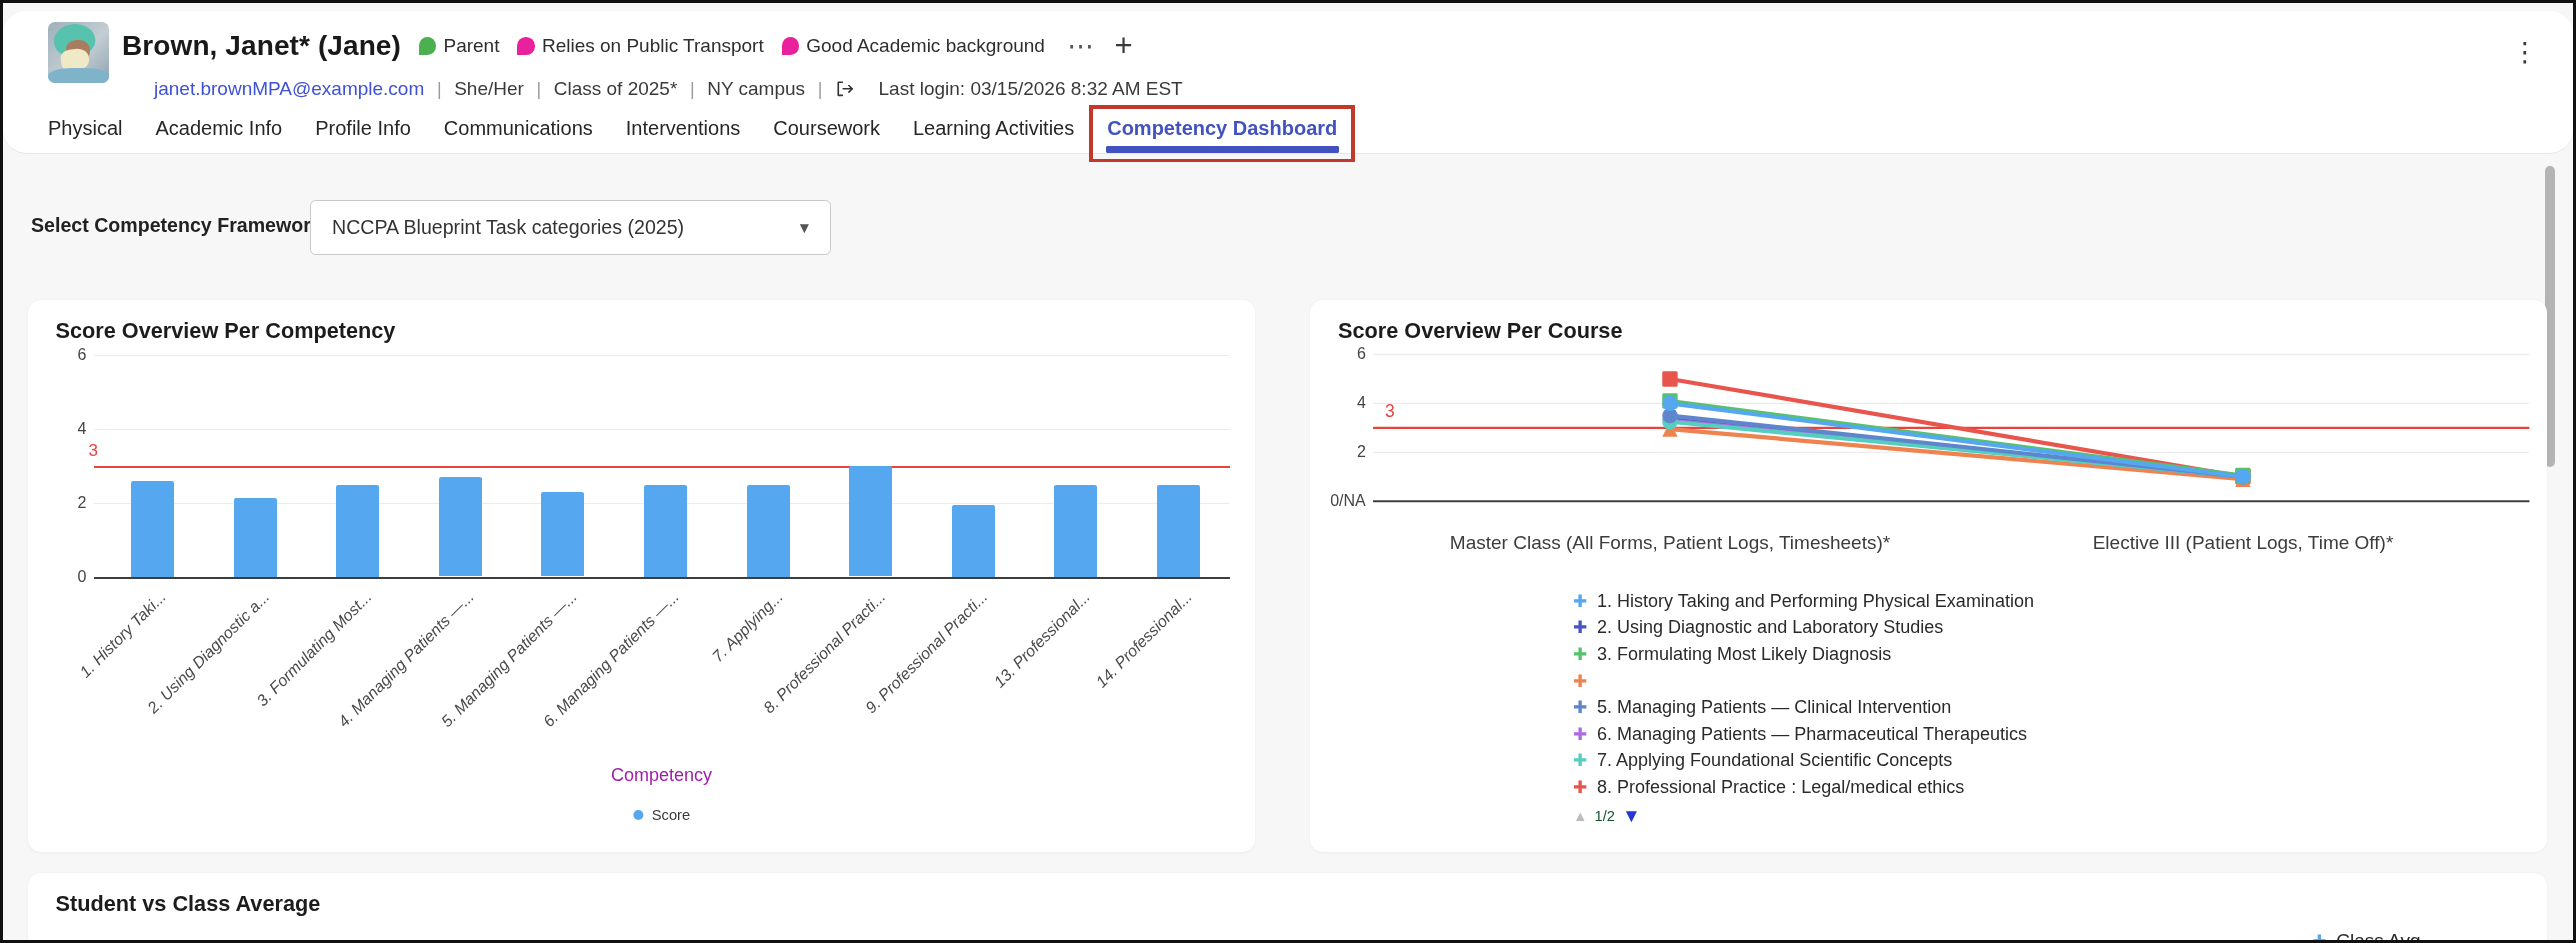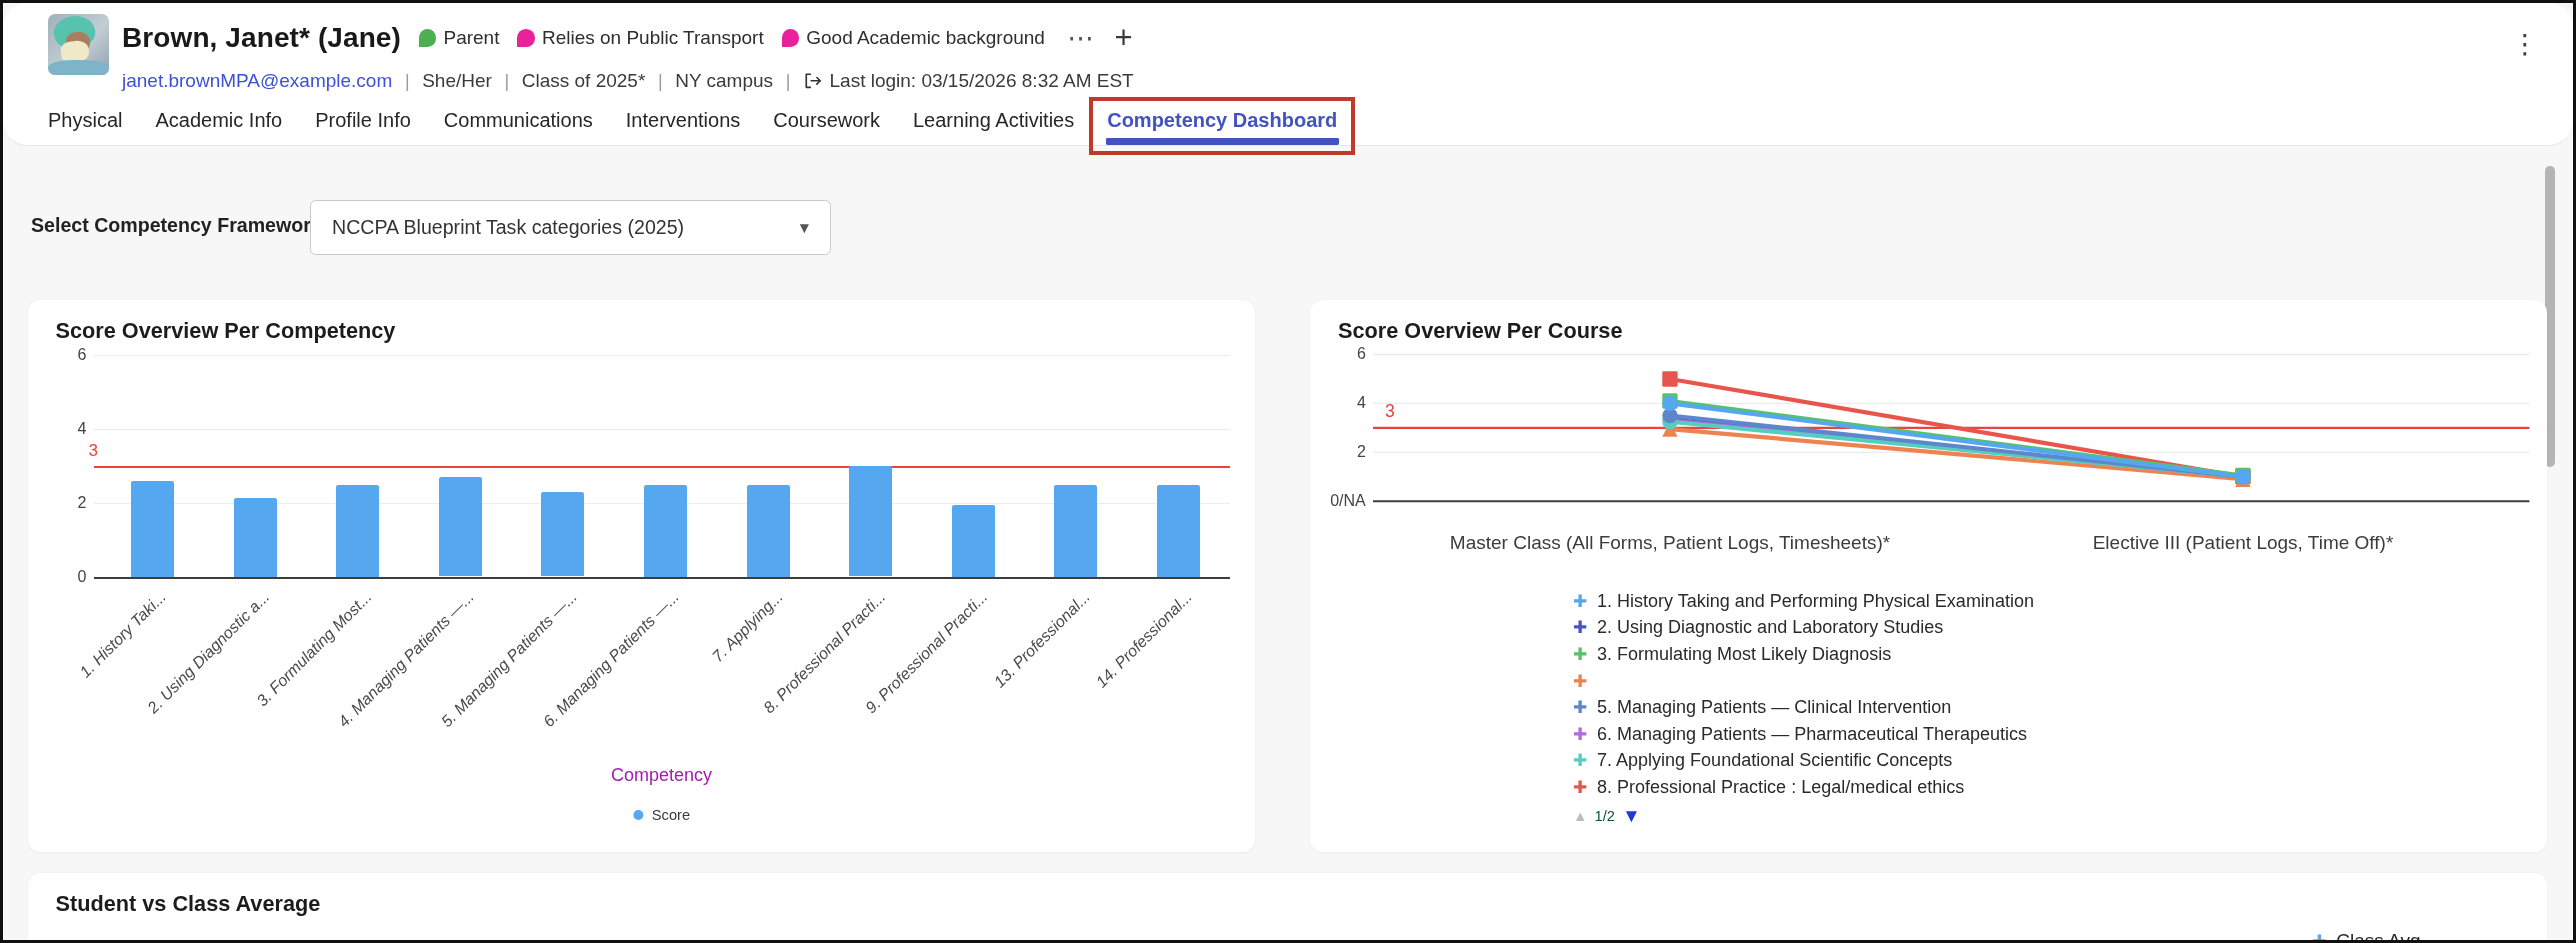--- a/index.html
+++ b/index.html
@@ -1,36 +1,36 @@
 <!DOCTYPE html>
 <html style="font-size:11.2px"><head>
 <meta charset="utf-8">
 <style>
   * { margin:0; padding:0; box-sizing:border-box; }
   html,body { width:2576px; height:943px; font-family:"Liberation Sans", sans-serif; }
   .frame { position:relative; width:2576px; height:943px; border:3.5px solid #101010; background:#f7f7f8; overflow:hidden; }
 
   
-  .header { position:absolute; left:0; top:0; width:100%; height:143px; background:#ffffff; border-bottom:0.7px solid #e6e6e6;border-radius:24px; }
+  .header { position:absolute; left:0; top:8px; width:100%; height:143px; background:#ffffff; border-bottom:0.7px solid #e6e6e6;border-radius:24px; }
   .avatar { position:absolute; left:45px; top:11.2px; width:61px; height:61px; border-radius:7px; overflow:hidden;
             background:linear-gradient(135deg,#9fb0ba 0%,#c3cdd3 55%,#8fa3b0 100%); }
   .avatar .cap { position:absolute; left:5.6px; top:1.4px; width:41px; height:32px; background:#57c2ae; border-radius:50% 60% 45% 50%; transform:rotate(-12deg); }
   .avatar .face { position:absolute; left:18px; top:18px; width:24px; height:21px; background:#a97d5e; border-radius:45%; }
   .avatar .mask { position:absolute; left:12.6px; top:26.6px; width:28px; height:22.4px; background:#efe9c8; border-radius:35% 45% 45% 40%; transform:rotate(-8deg); }
   .avatar .gown { position:absolute; left:0; bottom:-4.2px; width:100%; height:19.6px; background:#7fb3c9; border-radius:40% 40% 0 0; }
   .row1 { position:absolute; left:119px; top:17px; display:flex; align-items:center; gap:18px; white-space:nowrap; }
   .student-name { font-size:28px; font-weight:700; color:#191919; letter-spacing:0.1px; }
   .tag-chip { display:flex; align-items:center; gap:7px; font-size:19px; color:#2e2e2e; cursor:default; }
   .pin { width:17.5px; height:17.5px; border-radius:50% 50% 50% 0; display:inline-block; }
   .more-dots { font-size:26.6px; color:#555; margin-left:4.2px; }
   .add-btn { font-size:31px; color:#3a3a3a; font-weight:400; margin-left:2.8px; }
   .row2 { position:absolute; left:119px; top:67px; display:flex; align-items:center; gap:12.6px; font-size:19px; color:#3a3a3a; white-space:nowrap; }
   .row2 .sep { color:#9a9a9a; font-size:18px; }
-  .email-link { color:#3e51d6; text-decoration:none; }
-  .login-item { display:flex; align-items:center; gap:7px; }
+  .email-link { color:#3e51d6; text-decoration:none;margin-left:32px; }
+  .login-item { display:flex; align-items:center; gap:24px; }
   .kebab { position:absolute; right:35px; top:28px; font-size:26.6px; color:#3c3c3c; line-height:1; }
 
   
   .tabs { position:absolute; left:45px; top:106px; display:flex; align-items:center; gap:33px; }
   .tab { font-size:20px; font-weight:500; color:#262626; cursor:pointer; position:relative; white-space:nowrap; }
   .tab.active { color:#4253bf; font-weight:600; }
   .tab.active::after { content:""; position:absolute; left:-1.4px; right:-1.4px; bottom:-12.6px; height:6.3px; background:#4253bf; border-radius:1.4px; }
   .tab.active::before { content:""; position:absolute; left:-18px; right:-18px; top:-12px; bottom:-23px; border:4.2px solid #c2392b; pointer-events:none; }
 
   

